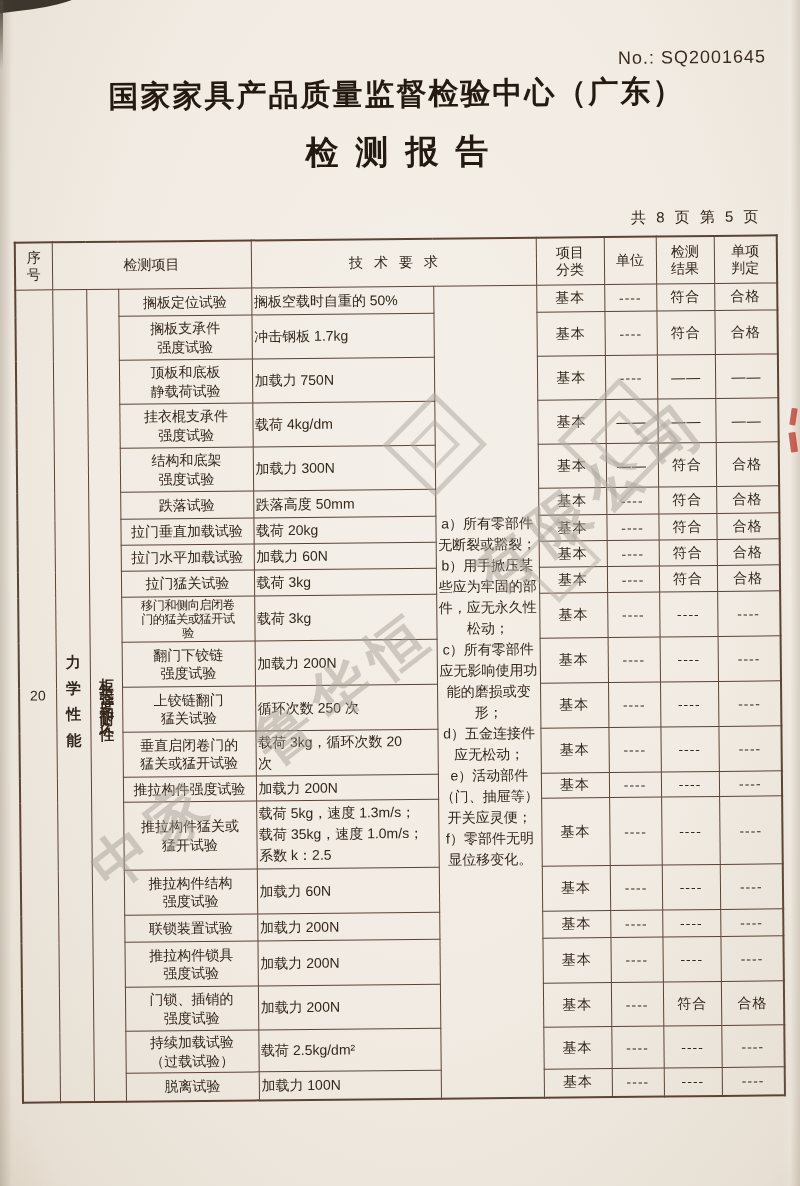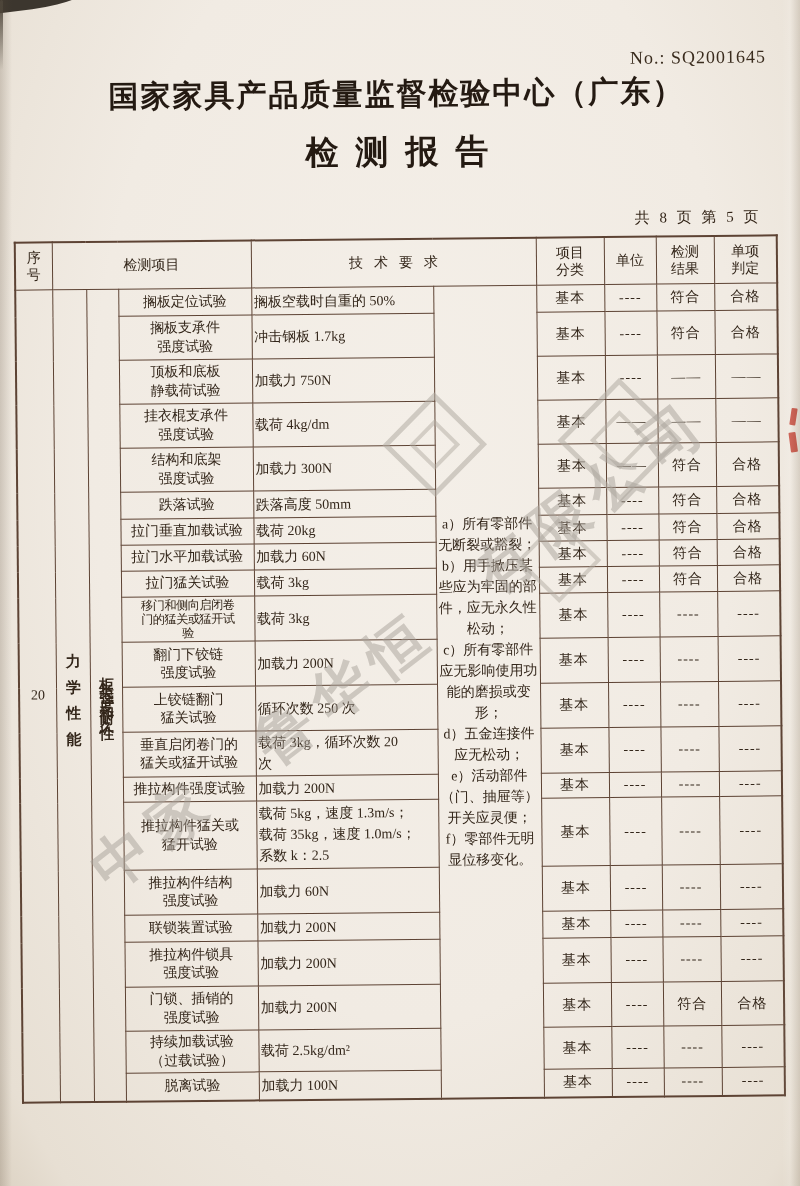--- a/index.html
+++ b/index.html
@@ -1,20 +1,20 @@
 <!DOCTYPE html>
 <html><head>
 <meta charset="utf-8">
 <style>
   html,body{margin:0;padding:0;}
   body{width:800px;height:1186px;overflow:hidden;background:#9a948a;}
   .scan{
     position:relative;width:800px;height:1186px;overflow:hidden;
     background:radial-gradient(ellipse at 52% 38%, #f4efe8 0%, #f1ebe3 55%, #e7dfd3 92%, #ddd3c4 100%);
-    font-family:Liberation Serif, serif;
+    font-family:Liberation Sans, sans-serif;
     color:#342619;
   }
   .edge-left{position:absolute;left:0;top:0;bottom:0;width:12px;
     background:linear-gradient(90deg,rgba(92,76,58,.22),rgba(92,76,58,0));pointer-events:none;}
   .edge-right{position:absolute;right:0;top:0;bottom:0;width:18px;
     background:linear-gradient(270deg,rgba(120,104,82,.20),rgba(255,255,255,.12) 55%,rgba(255,255,255,0));pointer-events:none;}
   .corner-wedge{position:absolute;top:-26px;left:-14px;width:110px;height:34px;
     background:#3c362e;transform:rotate(-7deg);border-radius:0 0 60% 8px;}
   .corner-line{position:absolute;top:0;left:0;width:3px;height:70px;
     background:linear-gradient(180deg,#4a443a,rgba(74,68,58,0));border-radius:2px;}

